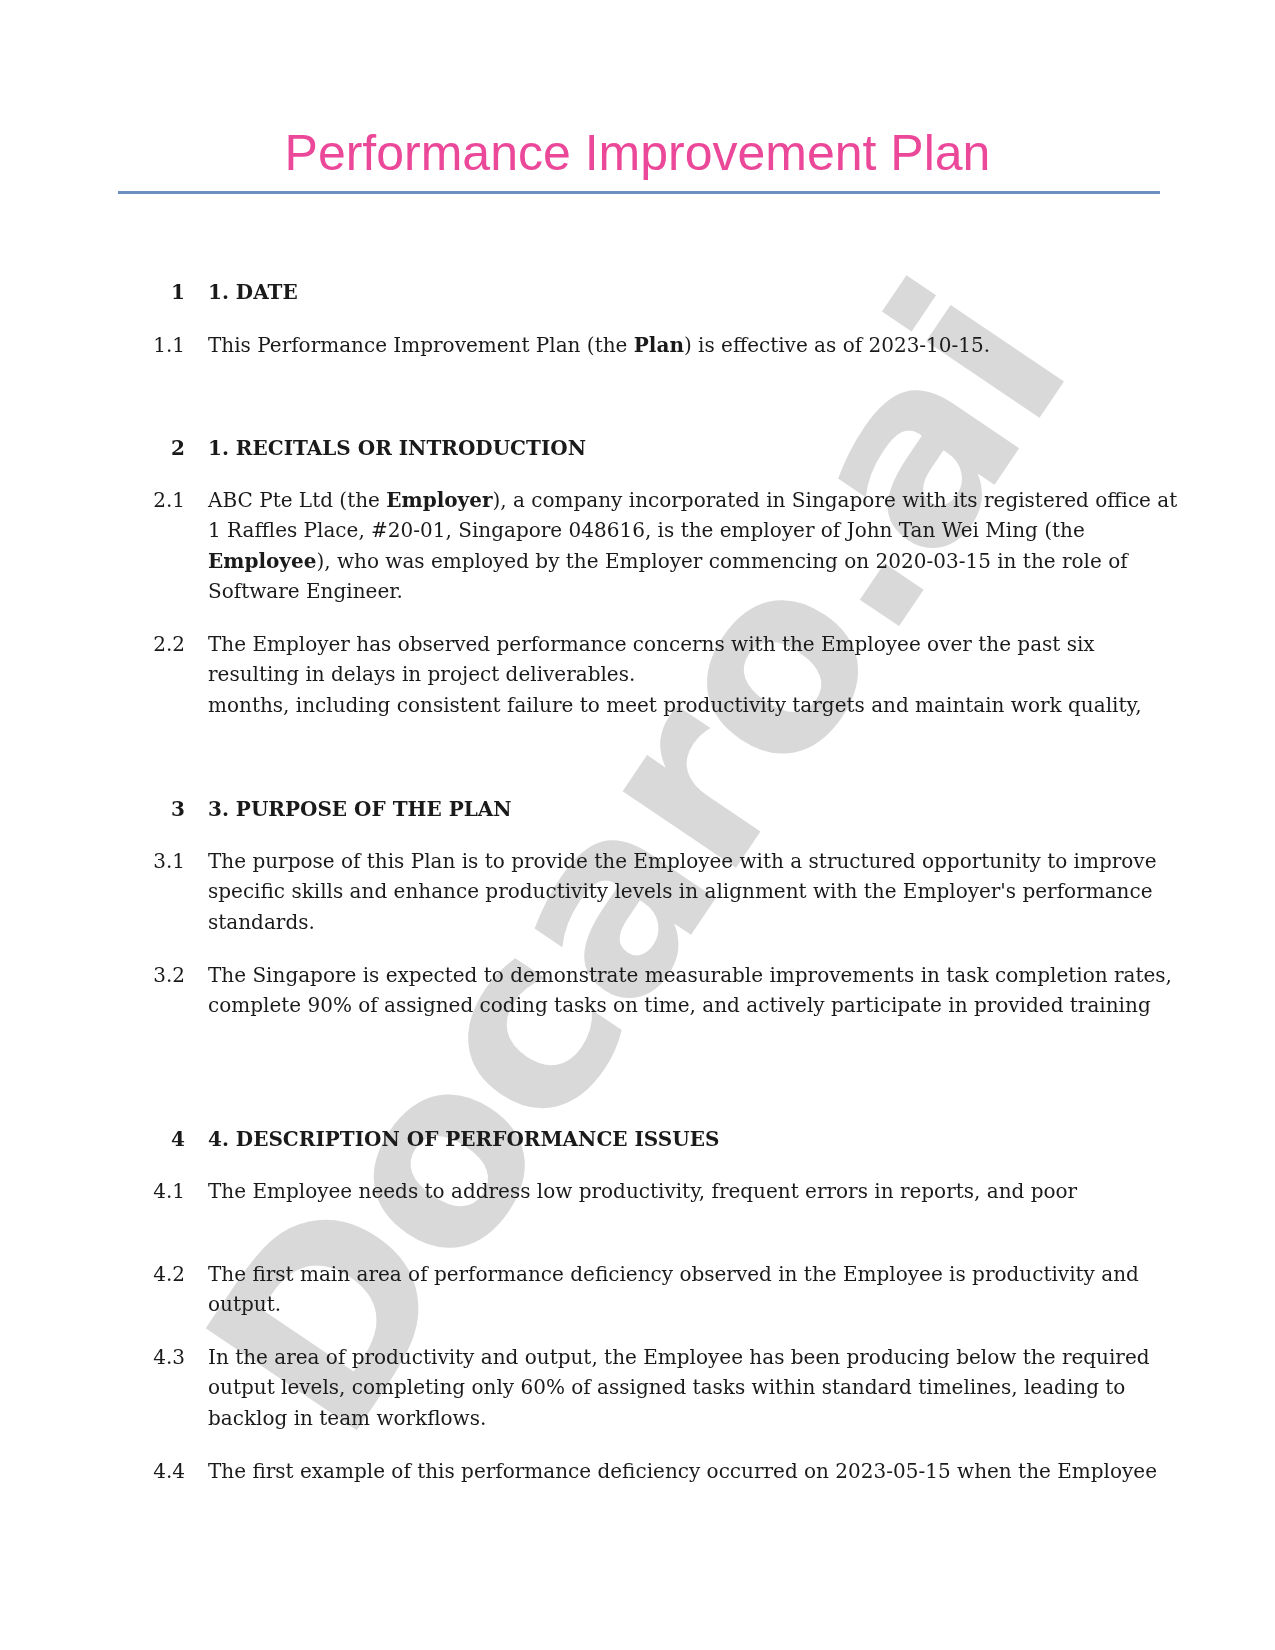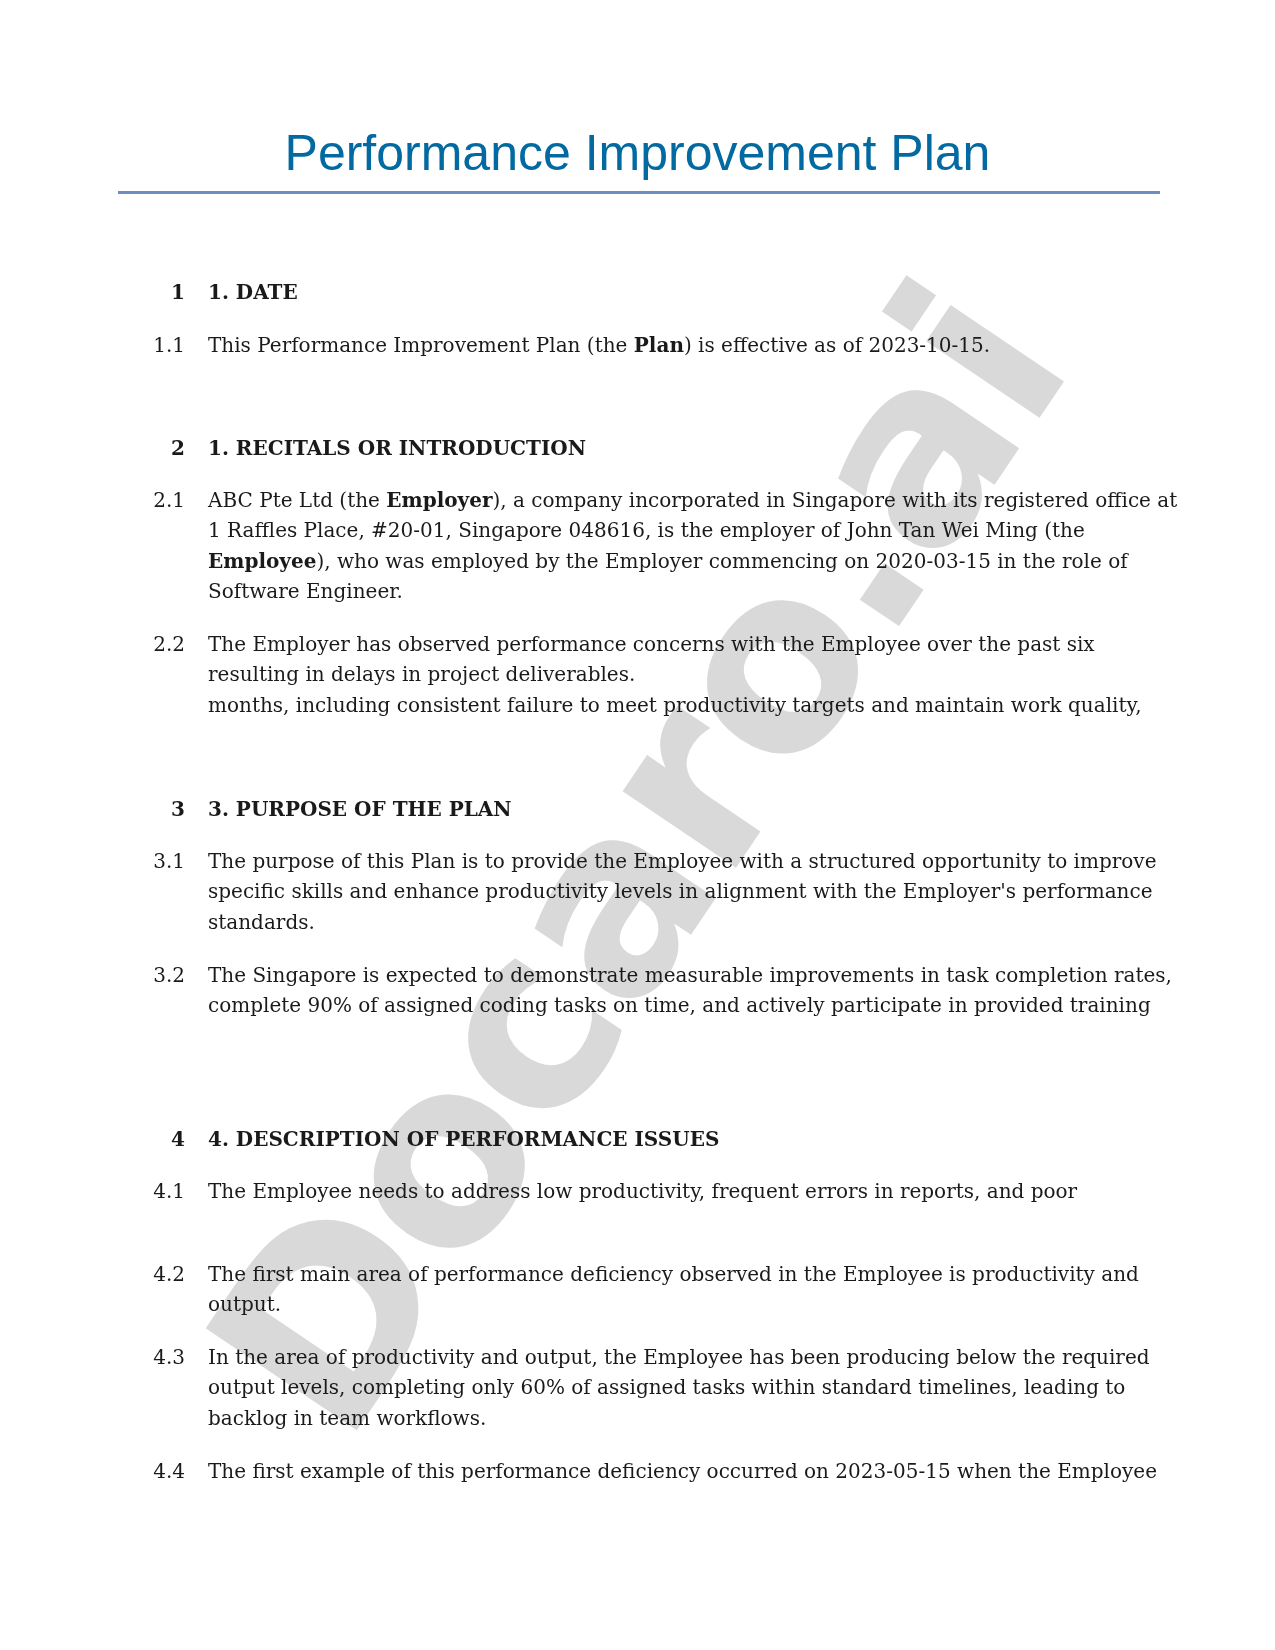--- a/index.html
+++ b/index.html
@@ -8,21 +8,21 @@
   .watermark {
     position: absolute; left: 637px; top: 860px;
     transform: translate(-50%, -50%) rotate(-56deg);
     font-family: "DejaVu Sans", sans-serif; font-weight: bold;
     font-size: 250px; color: #d9d9d9; white-space: nowrap;
     letter-spacing: -4px; z-index: 0; pointer-events: none;
   }
   .title {
     position: absolute; left: 0; width: 1275px; top: 118px;
     text-align: center; font-family: "Liberation Sans", sans-serif;
-    font-size: 50px; color: #0369a1; line-height: 70px; z-index: 1;
+    font-size: 50px; color: #ec4899; line-height: 70px; z-index: 1;
   }
   .rule {
     position: absolute; left: 118px; width: 1042px; top: 191px;
     height: 3px; background: #6a8fc0; z-index: 1;
   }
   .block { position: absolute; left: 0; width: 1275px; z-index: 1;
     font-family: "DejaVu Serif", serif; font-size: 20px; color: #1a1a1a; }
   .num { position: absolute; width: 185px; text-align: right; left: 0; }
   .num.sub { left: 0; }
   .text { position: absolute; left: 208px; width: 940px; }

